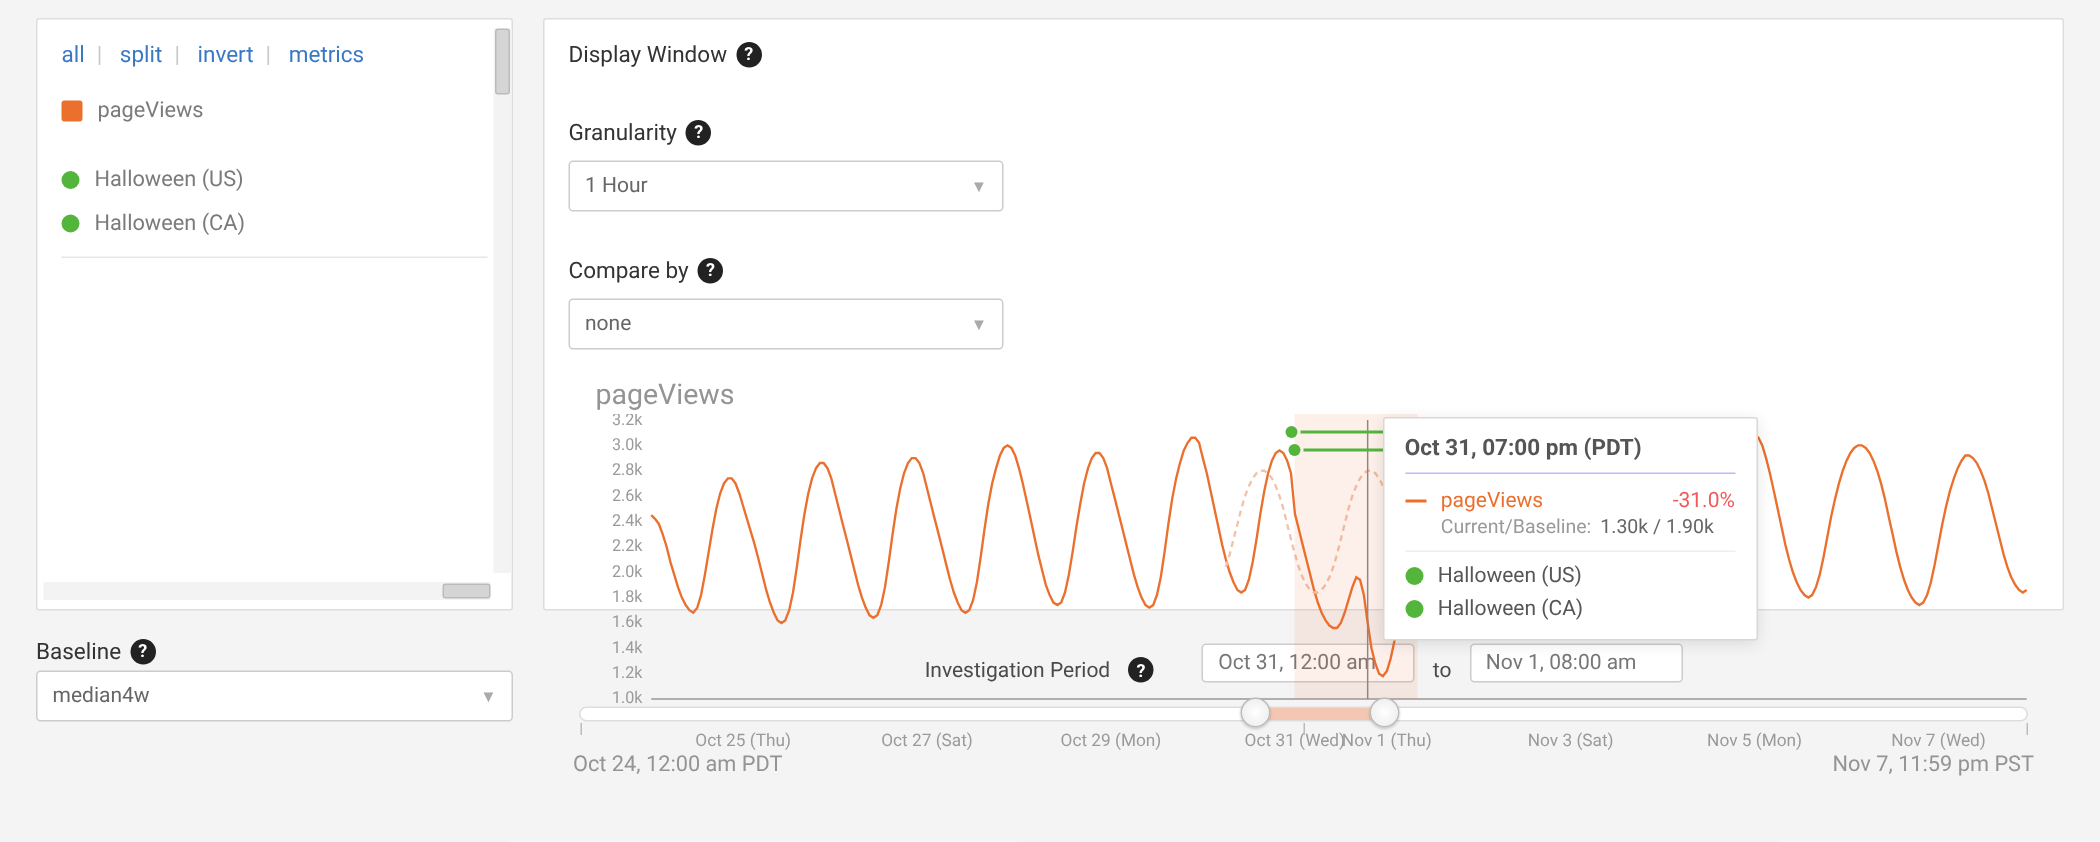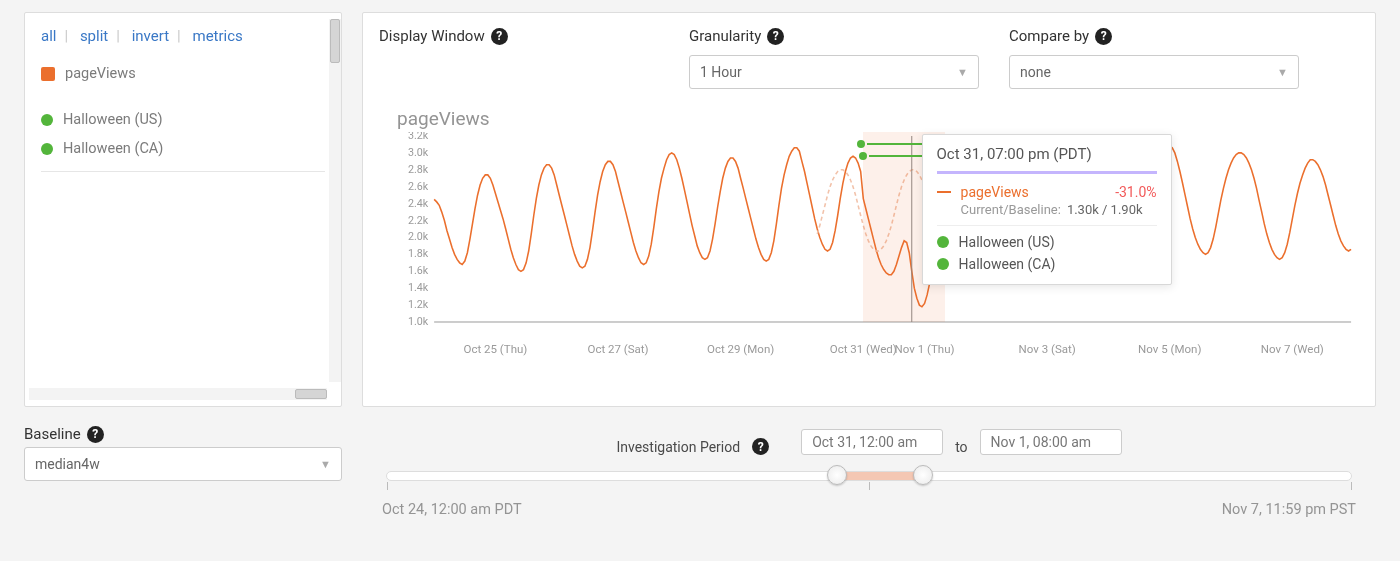--- a/index.html
+++ b/index.html
@@ -22,33 +22,33 @@
   .hr1 { border:none; border-top:1px solid #e6e6e6; margin: 10px 320px 6px 0; } 
   .hr2 { border:none; border-top:1px solid #e6e6e6; margin: 8px 0 0 0; }
 
   .baseline-section { padding-top: 18px; }
   .label-row { display:flex; align-items:center; gap:6px; color:#333; font-size:15px; margin-bottom:4px; }
   .help { width:17px; height:17px; border-radius:50%; background:#222; color:#fff; display:inline-flex; align-items:center; justify-content:center; font-size:12px; font-weight:bold; cursor:pointer; }
   .select, .textinput { height:34px; background:#fff; border:1px solid #ccc; border-radius:3px; padding: 0 10px; color:#666; display:flex; align-items:center; justify-content:space-between; width:100%; }
   .chev { color:#aaa; font-size:11px; }
 
   .chart-panel { padding: 14px 20px 14px 16px; height: 395px; position: relative; }
-  .ctrls { display:flex; gap:30px; align-items:flex-start; }
+  .ctrls { display:flex; gap:30px; align-items:flex-start;flex-direction:column; }
   .ctrl { display:flex; flex-direction:column; gap:6px; }
   .ctrl.dw { width:280px; } .ctrl.gr { width:290px; } .ctrl.cb { width:290px; }
 
   .chart-title { color:#949494; font-size:19px; margin: 18px 0 2px 18px; }
   .chart-area { position:relative; margin-left: 18px; height: 210px; }
   .highlight { position:absolute; top:0; bottom:20px; background: rgba(236,109,45,0.10); }
   .event-pill { position:absolute; display:flex; align-items:center; gap:2px; }
   .event-pill .d { width:8px; height:8px; border-radius:50%; background:#53b53b; }
   .event-pill .bar { height:2px; background:#53b53b; }
 
   .tooltip { position:absolute; background:#fff; border:1px solid #d8d8d8; border-radius:2px; box-shadow: 0 2px 10px rgba(0,0,0,0.10); width:250px; padding:10px 14px 12px; font-size:14px; z-index:5; }
-  .tooltip h3 { font-weight:400; color:#555; font-size:15px; margin-bottom:10px; padding-bottom:8px; border-bottom:3px solid #c4b5fd; }
+  .tooltip h3 { font-weight:700; color:#555; font-size:15px; margin-bottom:10px; padding-bottom:8px; border-bottom:1px solid #c4b5fd; }
   .tt-row { display:flex; align-items:center; gap:10px; justify-content:space-between; }
   .tt-line { width:14px; height:2px; background:#eb6f2d; }
   .tt-metric { color:#eb6f2d; flex:1; }
   .tt-pct { color:#f25a5a; }
   .tt-sub { color:#999; font-size:13px; margin: 2px 0 8px 24px; display:flex; gap:6px;}
   .tt-sub .v { color:#666; }
   .tt-div { border-top:1px solid #eee; margin:8px 0; }
   .tt-ev { display:flex; align-items:center; gap:10px; color:#565656; margin-top:6px; }
 
   .xticks { position:relative; height:18px; margin-left:18px; margin-top:0; color:#9a9a9a; font-size:11.5px; }

